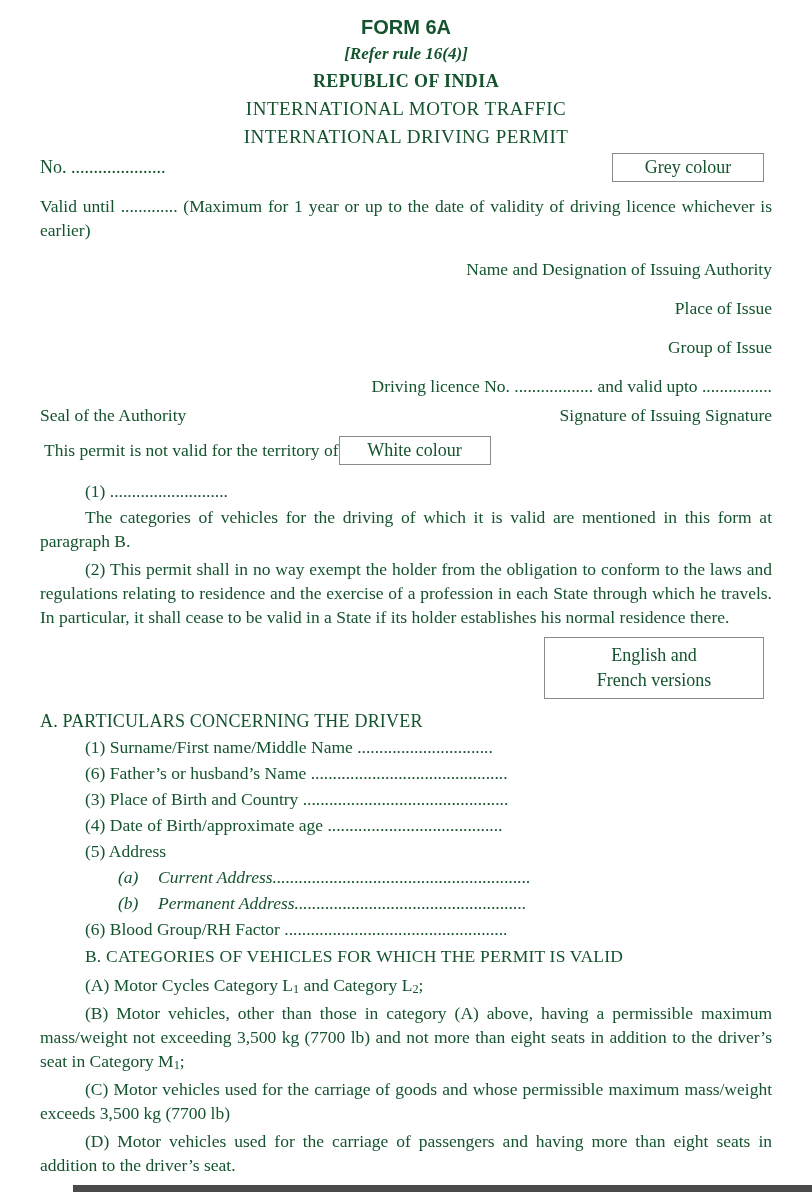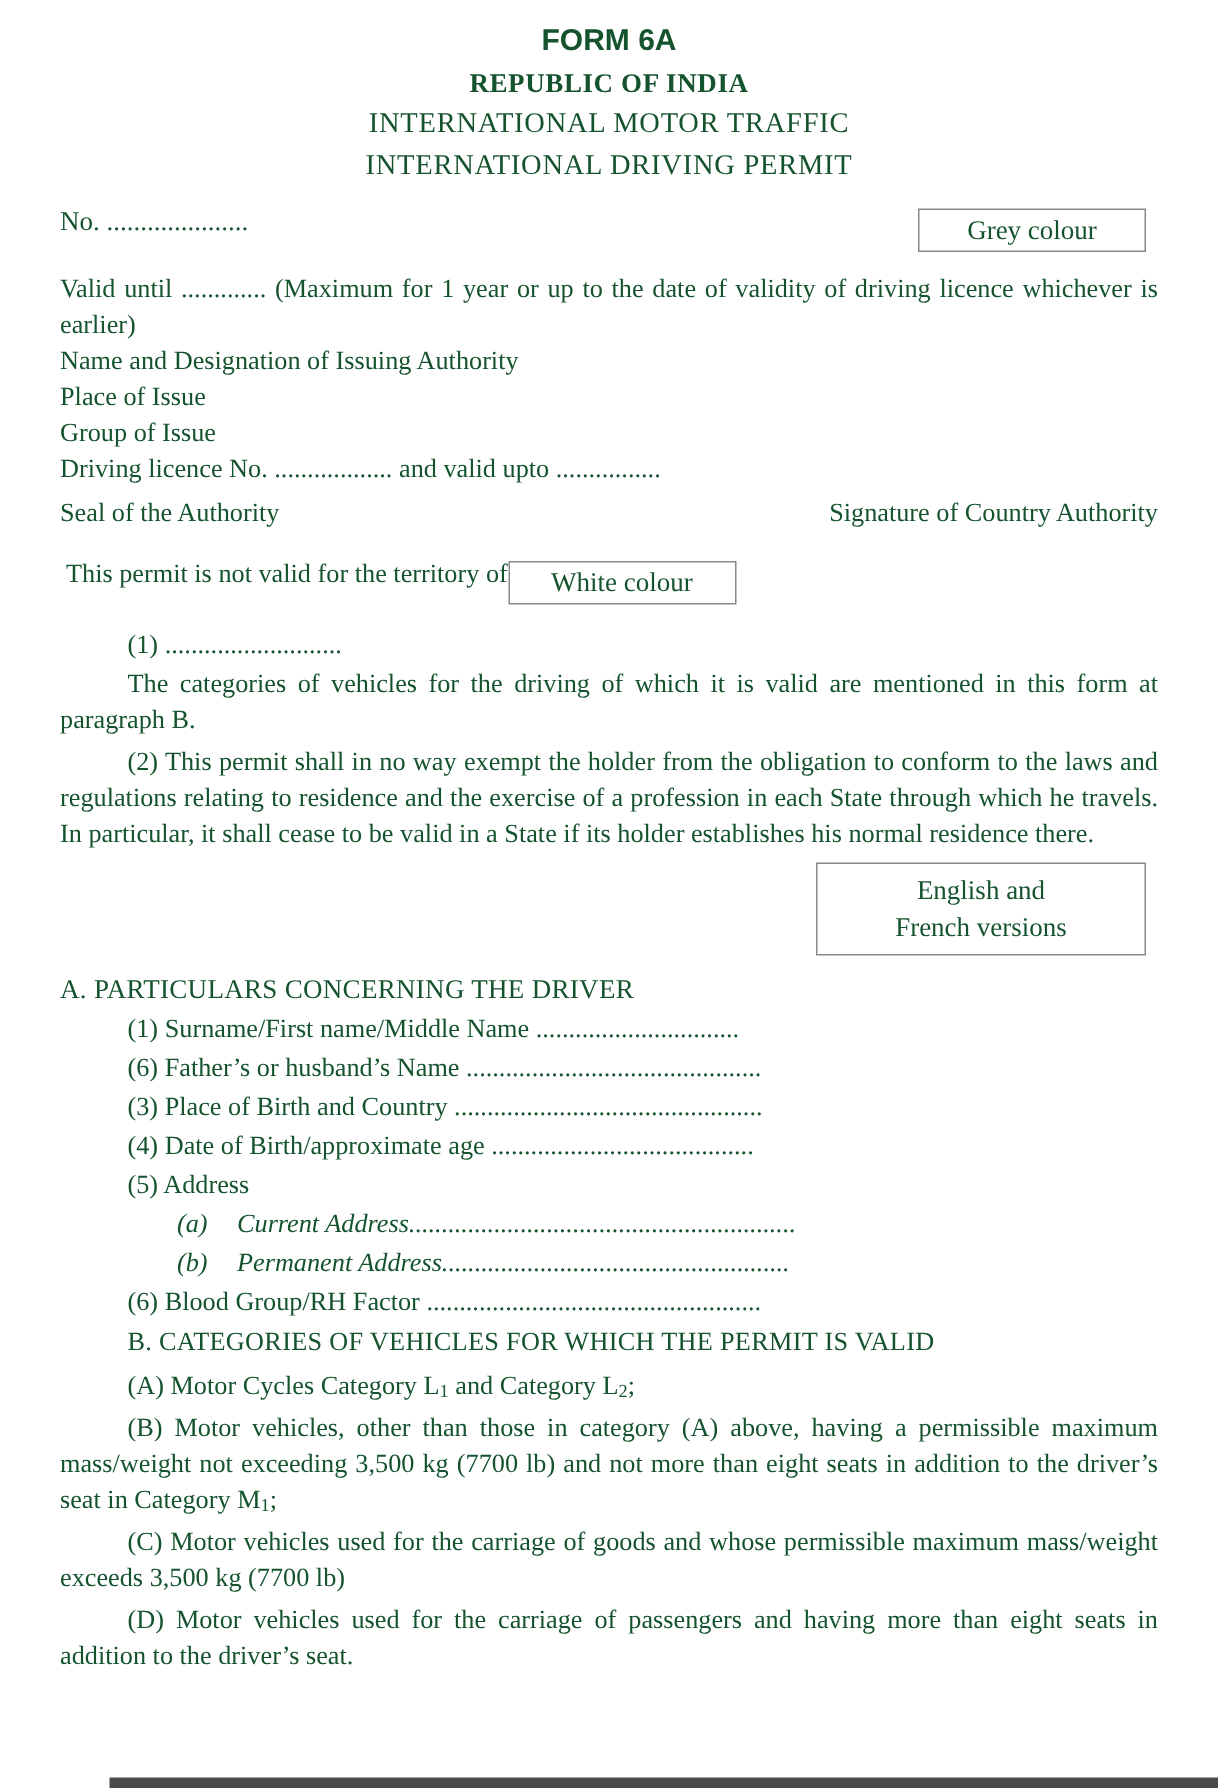--- a/index.html
+++ b/index.html
@@ -7,24 +7,24 @@
     width:812px;height:1192px;background:#ffffff;color:#14532d;
     font-family:"Liberation Serif", serif;
     position:relative;box-sizing:border-box;
     padding:16px 40px 0 40px;overflow:hidden;
   }
   .form-no{font-family:"Liberation Sans", sans-serif;font-weight:bold;font-size:20px;line-height:22px;text-align:center;}
   .rule-ref{font-style:italic;font-weight:bold;font-size:17px;line-height:20px;text-align:center;margin-top:6px;}
   .country{font-weight:bold;font-size:18px;line-height:21px;text-align:center;margin-top:7px;letter-spacing:.4px;}
   .intl{font-size:19px;line-height:22px;text-align:center;margin-top:6px;letter-spacing:.5px;}
   .no-row{display:flex;justify-content:space-between;align-items:center;margin-top:5px;font-size:18px;}
-  .box{border:1px solid #8a8a8a;text-align:center;font-size:18px;background:#ffffff;margin-top:12px;}
+  .box{border:1px solid #8a8a8a;text-align:center;font-size:18px;background:#ffffff;}
   .box.small{width:150px;padding:3px 0;margin-right:8px;flex:0 0 auto;}
   .lead{font-size:17.5px;line-height:24px;margin:12px 0 0 0;text-align:justify;}
-  .field-line{font-size:17.5px;line-height:24px;margin-top:0;}
+  .field-line{font-size:17.5px;line-height:24px;margin-top:15px;text-align:right;}
   .seal-row{display:flex;justify-content:space-between;font-size:17.5px;line-height:24px;margin-top:5px;}
   .territory-row{display:flex;justify-content:flex-start;align-items:center;margin-top:9px;}
   .territory-row .t-text{font-size:17.5px;padding-left:4px;}
   .note1{font-size:17.5px;line-height:24px;margin:14px 0 0 0;padding-left:45px;}
   .para{font-size:17.5px;line-height:24px;margin:0;text-align:justify;text-indent:45px;}
   .para.p1{margin-top:2px;}
   .para.p2{margin-top:4px;}
   .versions{width:218px;margin:8px 8px 0 auto;padding:5px 0;}
   .versions div{font-size:18px;line-height:25px;}
   .a-title{font-size:18px;line-height:24px;margin-top:10px;letter-spacing:.2px;}
@@ -38,40 +38,41 @@
   sub{font-size:70%;line-height:0;position:relative;top:2px;vertical-align:baseline;}
   .artifact-bar{position:absolute;left:73px;right:0;bottom:0;height:7px;background:#4a4a4a;}
 </style>
 </head>
 <body>
 
 <div class="page">
 
   <div>
     <div class="form-no">FORM 6A</div>
+    <div class="rule-ref">[Refer rule 16(4)]</div>
     <div class="country">REPUBLIC OF INDIA</div>
     <div class="intl">INTERNATIONAL MOTOR TRAFFIC</div>
     <div class="intl">INTERNATIONAL DRIVING PERMIT</div>
   </div>
 
   <div class="no-row">
     <span>No. .....................</span>
     <span class="box small">Grey colour</span>
   </div>
 
   <p class="lead">Valid until ............. (Maximum for 1 year or up to the date of validity of driving licence whichever is earlier)</p>
 
   <div class="field-line">Name and Designation of Issuing Authority</div>
   <div class="field-line">Place of Issue</div>
   <div class="field-line">Group of Issue</div>
   <div class="field-line">Driving licence No. .................. and valid upto ................</div>
 
   <div class="seal-row">
     <span>Seal of the Authority</span>
-    <span>Signature of Country Authority</span>
+    <span>Signature of Issuing Signature</span>
   </div>
 
   <div class="territory-row">
     <span class="t-text">This permit is not valid for the territory of</span>
     <span class="box small">White colour</span>
   </div>
 
   <div class="note1">(1) ...........................</div>
   <p class="para p1">The categories of vehicles for the driving of which it is valid are mentioned in this form at paragraph B.</p>
   <p class="para p2">(2) This permit shall in no way exempt the holder from the obligation to conform to the laws and regulations relating to residence and the exercise of a profession in each State through which he travels. In particular, it shall cease to be valid in a State if its holder establishes his normal residence there.</p>

